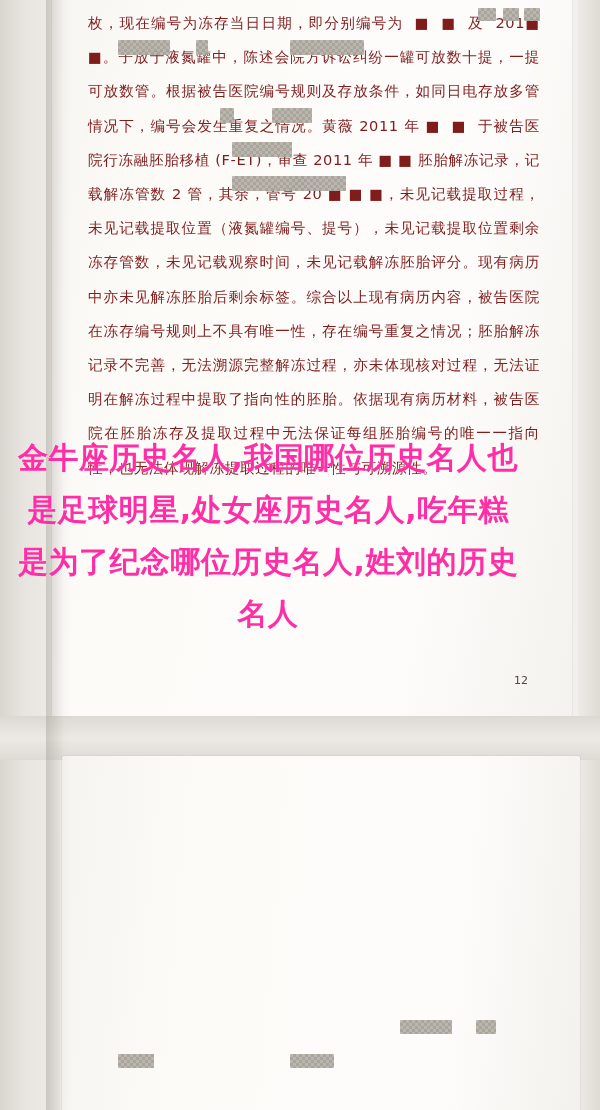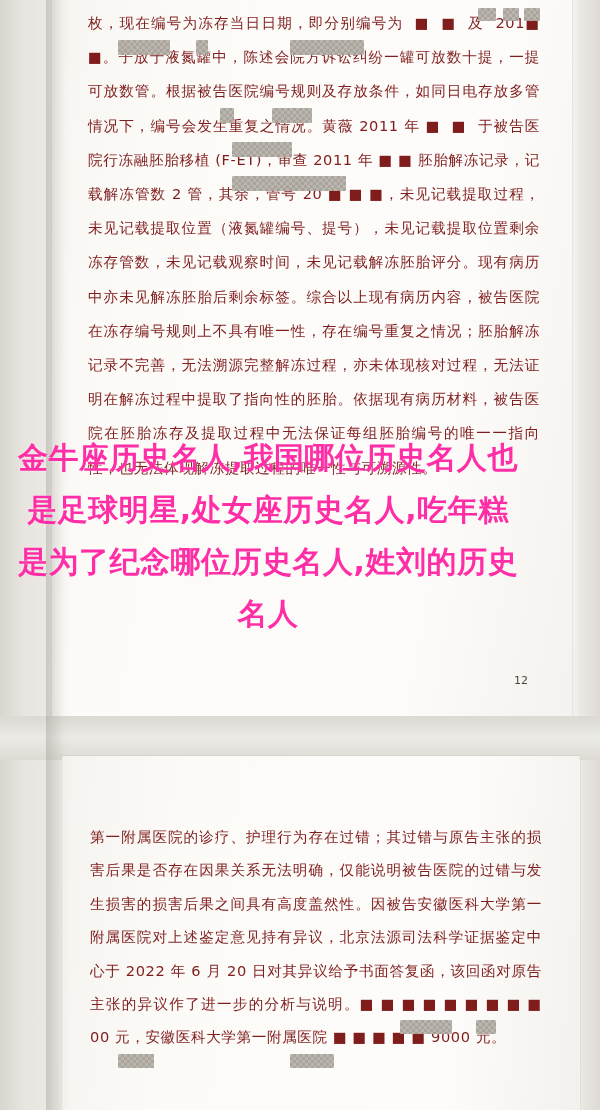--- a/index.html
+++ b/index.html
@@ -148,21 +148,20 @@
 
   <div class="sheet sheet-top"></div>
   <div class="gap-band"></div>
   <div class="sheet sheet-bottom"></div>
   <div class="gutter-shadow"></div>
 
   <div class="doc-text doc-text-top">枚，现在编号为冻存当日日期，即分别编号为  ■  ■  及  201■ ■。子放于液氮罐中，陈述会院方诉讼纠纷一罐可放数十提，一提可放数管。根据被告医院编号规则及存放条件，如同日电存放多管情况下，编号会发生重复之情况。黄薇 2011 年 ■  ■  于被告医院行冻融胚胎移植 (F-ET)，审查 2011 年 ■ ■ 胚胎解冻记录，记载解冻管数 2 管，其余，管号 20 ■ ■ ■，未见记载提取过程，未见记载提取位置（液氮罐编号、提号），未见记载提取位置剩余冻存管数，未见记载观察时间，未见记载解冻胚胎评分。现有病历中亦未见解冻胚胎后剩余标签。综合以上现有病历内容，被告医院在冻存编号规则上不具有唯一性，存在编号重复之情况；胚胎解冻记录不完善，无法溯源完整解冻过程，亦未体现核对过程，无法证明在解冻过程中提取了指向性的胚胎。依据现有病历材料，被告医院在胚胎冻存及提取过程中无法保证每组胚胎编号的唯一一指向性，也无法体现解冻提取过程的唯一性与可溯源性。</div>
 
   <div class="page-number">12</div>
 
-  <div class="doc-text doc-text-bottom">第一附属医院的诊疗、护理行为存在过错；其过错与原告主张的损害后果是否存在因果关系无法明确，仅能说明被告医院的过错与发生损害的损害后果之间具有高度盖然性。因被告安徽医科大学第一附属医院对上述鉴定意见持有异议，北京法源司法科学证据鉴定中心于 2022 年 6 月 20 日对其异议给予书面答复函，该回函对原告主张的异议作了进一步的分析与说明。■ ■ ■ ■ ■ ■ ■ ■ ■ 00 元，安徽医科大学第一附属医院 ■ ■ ■ ■ ■ 9000 元。</div>
 
   <div id="redaction-layer">
       <div class="redact" style="left: 478px; top: 8px; width: 18px; height: 13px;"></div>
       <div class="redact" style="left: 503px; top: 8px; width: 16px; height: 13px;"></div>
       <div class="redact" style="left: 524px; top: 8px; width: 16px; height: 13px;"></div>
       <div class="redact" style="left: 118px; top: 40px; width: 52px; height: 15px;"></div>
       <div class="redact" style="left: 196px; top: 40px; width: 12px; height: 15px;"></div>
       <div class="redact" style="left: 290px; top: 40px; width: 74px; height: 15px;"></div>
       <div class="redact" style="left: 220px; top: 108px; width: 14px; height: 15px;"></div>
       <div class="redact" style="left: 272px; top: 108px; width: 40px; height: 15px;"></div>

